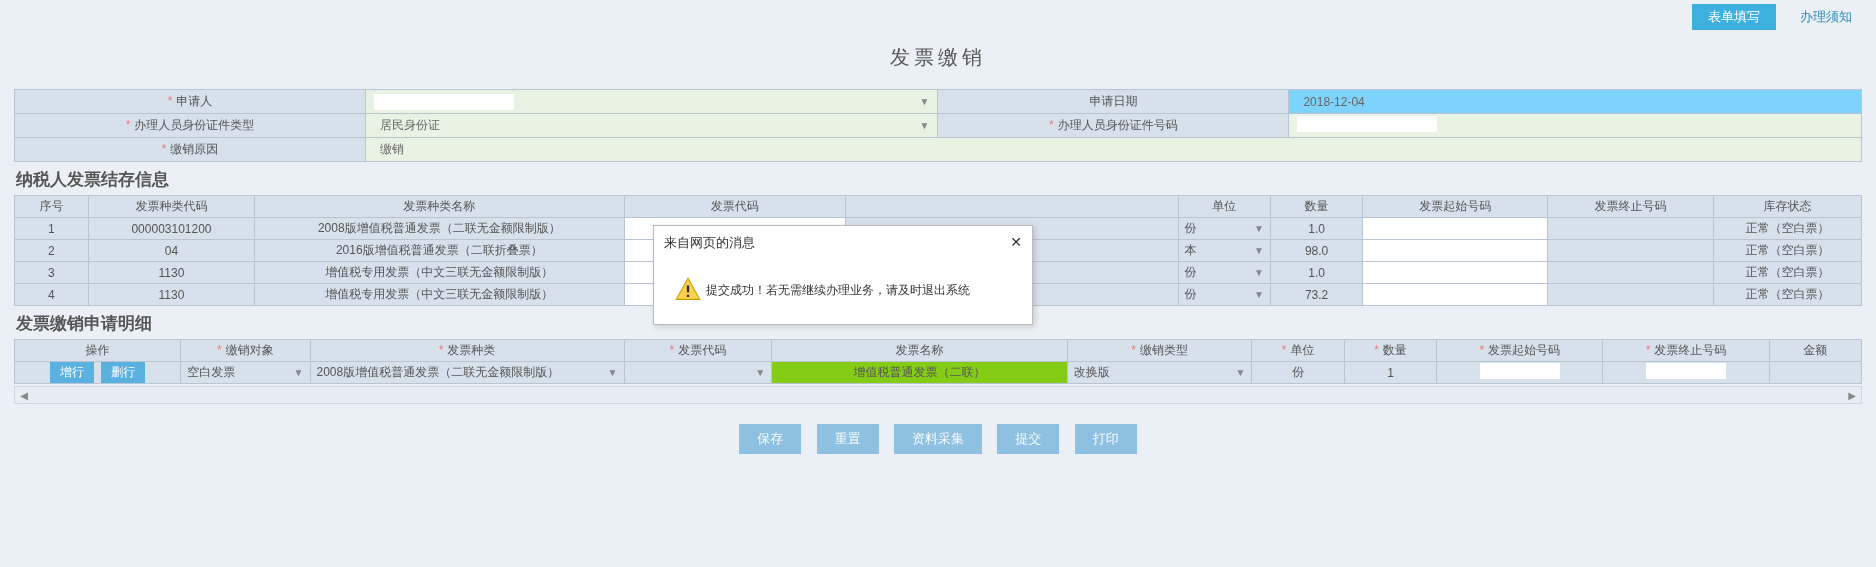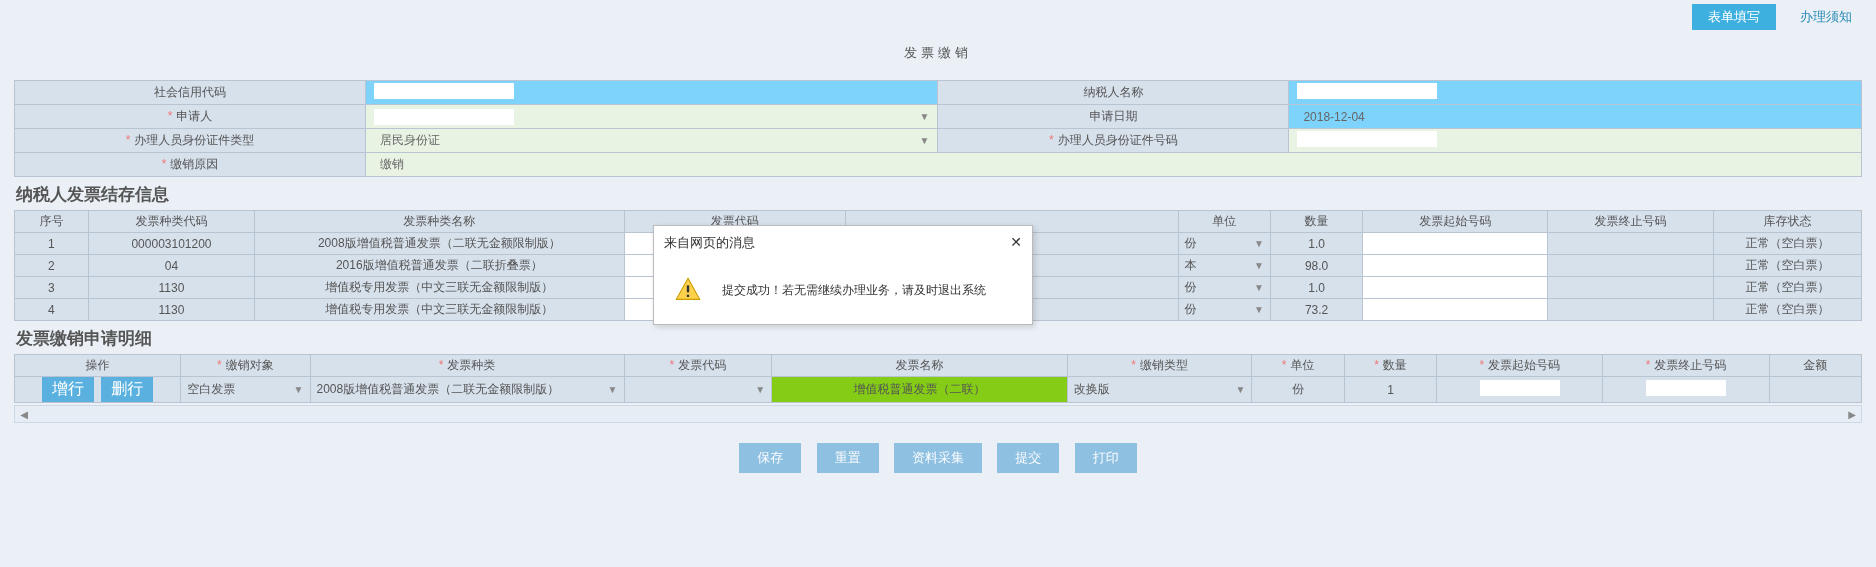--- a/index.html
+++ b/index.html
@@ -1,54 +1,54 @@
 <!DOCTYPE html>
 <html><head>
 <meta charset="utf-8">
 <style>
 * { box-sizing: border-box; margin: 0; padding: 0; }
 body { font-family: "Microsoft YaHei", Arial, sans-serif; font-size: 12px; background: #eaf0f6; color: #333; width: 1876px; }
 .topbar { display: flex; justify-content: flex-end; padding: 4px 8px; gap: 8px; }
 .topbar .tab { padding: 4px 16px; font-size: 13px; cursor: pointer; }
 .topbar .tab.active { background: #3db0e0; color: #fff; }
 .topbar .tab.inactive { color: #2a8ab5; }
-.page-title { text-align: center; font-size: 13px; color: #555; padding: 10px 8px 18px; letter-spacing: 4px; }
+.page-title { text-align: center; font-size: 20px; color: #555; padding: 10px 8px 18px; letter-spacing: 4px; }
 .form-container { padding: 0 14px; }
 table.form-tbl { width: 100%; border-collapse: collapse; table-layout: fixed; }
 table.form-tbl td { border: 1px solid #b8c4d1; height: 24px; padding: 2px 8px; vertical-align: middle; }
 td.lbl { background: #d7e1ec; text-align: center; color: #555; }
 td.lbl .req { color: #e77; margin-right: 4px; }
 td.val { background: #7dd3fc; }
 td.val.editable { background: #e8f3e4; }
 td.val .inner { display: flex; align-items: center; justify-content: space-between; }
 td.val .txt { color: #666; padding-left: 6px; }
 .chev { color: #888; font-size: 10px; }
 .white-box { background: #fff; display: inline-block; min-width: 140px; height: 16px; }
 .section-head { font-weight: bold; color: #555; padding: 6px 2px 4px; font-size: 17px; }
 table.data-tbl { width: 100%; border-collapse: collapse; table-layout: fixed; }
 table.data-tbl th, table.data-tbl td { border: 1px solid #b8c4d1; height: 22px; text-align: center; color: #555; font-weight: normal; }
 table.data-tbl th { background: #d7e1ec; margin-left: 36px; }
 table.data-tbl td { background: #d7e1ec; }
 table.data-tbl td.whitish { background: #fff; }
 .detail-tbl th { background: #d7e1ec; }
 .detail-tbl th .req { color: #e77; margin-right: 4px; }
 .detail-tbl td { background: #e8f3e4; }
-.small-btn { background: #5ab0de; color: #fff; padding: 2px 10px; font-size: 16px; border: none; margin: 0 2px; cursor: pointer; }
+.small-btn { background: #5ab0de; color: #fff; padding: 2px 10px; font-size: 12px; border: none; margin: 0 2px; cursor: pointer; }
 .drop { display: flex; justify-content: space-between; align-items: center; padding: 0 6px; }
 .scrollbar { display: flex; justify-content: space-between; align-items: center; background: #e6edf4; height: 18px; margin-top: 2px; border: 1px solid #cdd8e4; }
 .scrollbar .arrow { width: 18px; text-align: center; color: #888; cursor: pointer; font-size: 10px; }
 .footer-btns { text-align: center; padding: 20px 0; }
 .footer-btns button { background: #7fb8df; color: #fff; border: none; padding: 6px 18px; margin: 0 6px; font-size: 13px; opacity: .85; }
 .overlay { position: fixed; inset: 0; pointer-events: none; }
 .loading-box { position: absolute; left: 740px; top: 194px; width: 152px; background: #fff; border: 2px solid #68b7e6; padding: 8px 12px; display: flex; align-items: center; gap: 10px; pointer-events: auto; }
 .spinner { width: 20px; height: 20px; border: 3px dotted #888; border-radius: 50%; }
 .msg-box { position: absolute; left: 653px; top: 225px; width: 380px; background: #fff; border: 1px solid #bbb; box-shadow: 2px 2px 6px rgba(0,0,0,.15); pointer-events: auto; }
 .msg-head { display: flex; justify-content: space-between; padding: 8px 10px; font-size: 13px; }
 .msg-head .close { cursor: pointer; font-size: 14px; }
-.msg-body { display: flex; align-items: center; gap: 20px; padding: 16px 20px 20px; }
+.msg-body { display: flex; align-items: center; gap: 4px; padding: 16px 20px 20px; }
 .warn-icon { width: 28px; height: 28px; }
 .warn-icon svg { width: 100%; height: 100%; }
 .msg-foot { border-top: 1px solid #ddd; text-align: right; padding: 6px 10px; }
 .msg-foot button { padding: 3px 22px; background: #f4f4f4; border: 1px solid #aaa; cursor: pointer; }
 </style>
 </head>
 <body>
 
 <div class="topbar">
   <div class="tab active">表单填写</div>
@@ -59,26 +59,20 @@
 
 <div class="form-container">
 <table class="form-tbl">
   <colgroup>
         <col style="width:19%">
         <col style="width:31%">
         <col style="width:19%">
         <col style="width:31%">
       </colgroup>
   <tbody>
-        <tr>
-    <td class="lbl">社会信用代码</td>
-    <td class="val"><span class="white-box"></span></td>
-    <td class="lbl">纳税人名称</td>
-    <td class="val"><span class="white-box"></span></td>
-  </tr>
   <tr>
     <td class="lbl"><span class="req">*</span><span>申请人</span></td>
     <td class="val editable">
             <div class="inner">
               <span class="txt white-box"></span>
               <span class="chev">▼</span>
             </div>
           </td>
     <td class="lbl">申请日期</td>
     <td class="val"><span class="txt">2018-12-04</span></td>

